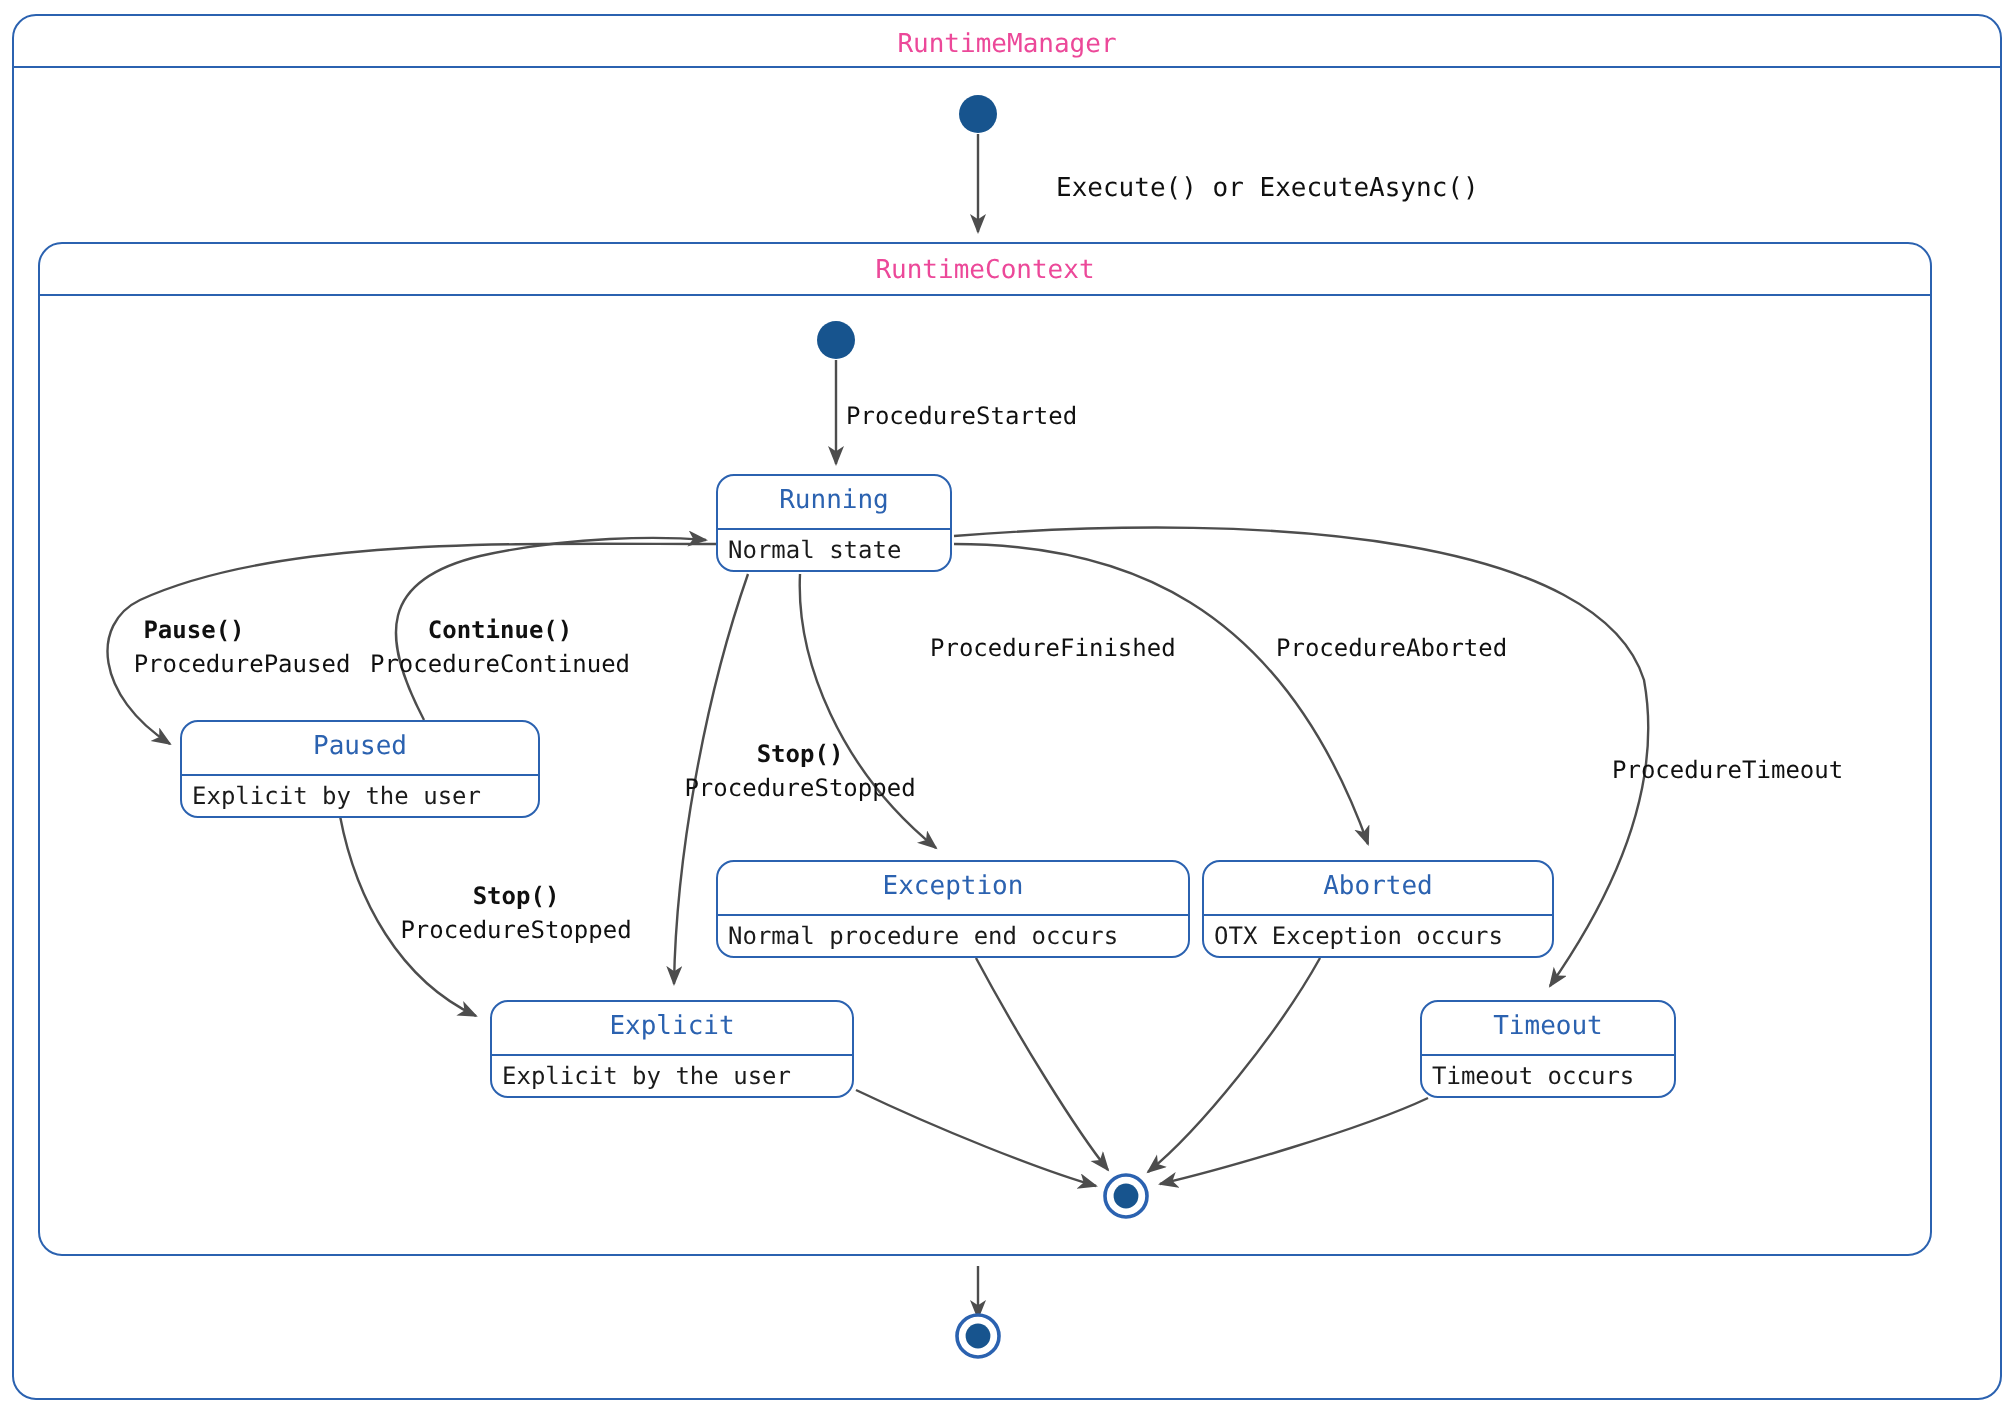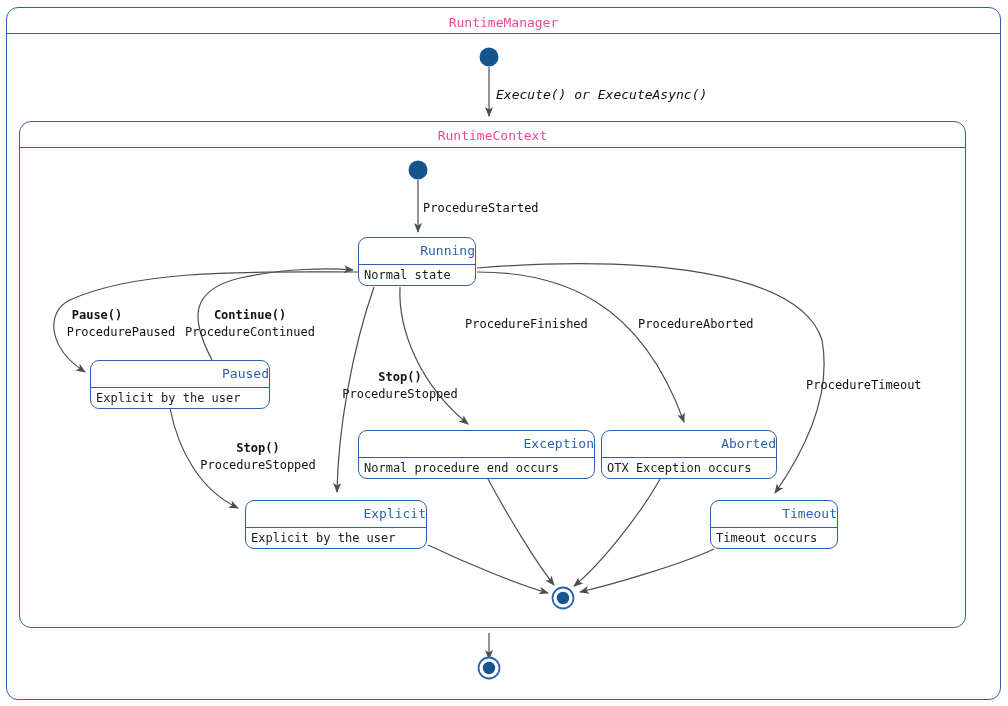--- a/index.html
+++ b/index.html
@@ -50,21 +50,21 @@
     position: absolute;
     border: 1.6px solid #2B62B0;
     border-radius: 9px;
     background: #FFFFFF;
     box-sizing: border-box;
     overflow: hidden;
   }
   .state .st-name {
     color: #2B62B0;
     font-size: 13px;
-    text-align: right;
+    text-align: center;
     line-height: 26px;
     height: 26px;
     white-space: nowrap;
   }
   .state .st-rule {
     height: 0;
     border-top: 1.6px solid #2B62B0;
   }
   .state .st-desc {
     color: #1A1A1A;
@@ -80,22 +80,22 @@
     position: absolute;
     color: #101010;
     font-size: 12px;
     line-height: 16px;
     white-space: nowrap;
   }
   .tlabel.bold {
     font-weight: bold;
   }
   .tlabel.italic {
-    font-style: italic;
     font-size: 13px;
+    margin-left: 32px;
   }
   .tlabel.center {
     text-align: center;
     transform: translateX(-50%);
   }
 </style>
 </head>
 <body>
 
 <div id="canvas">

